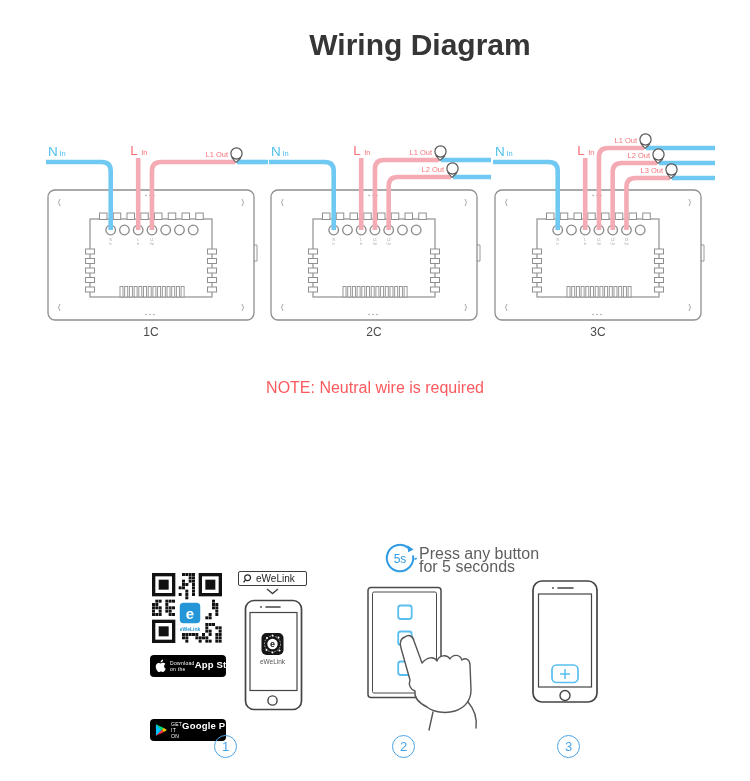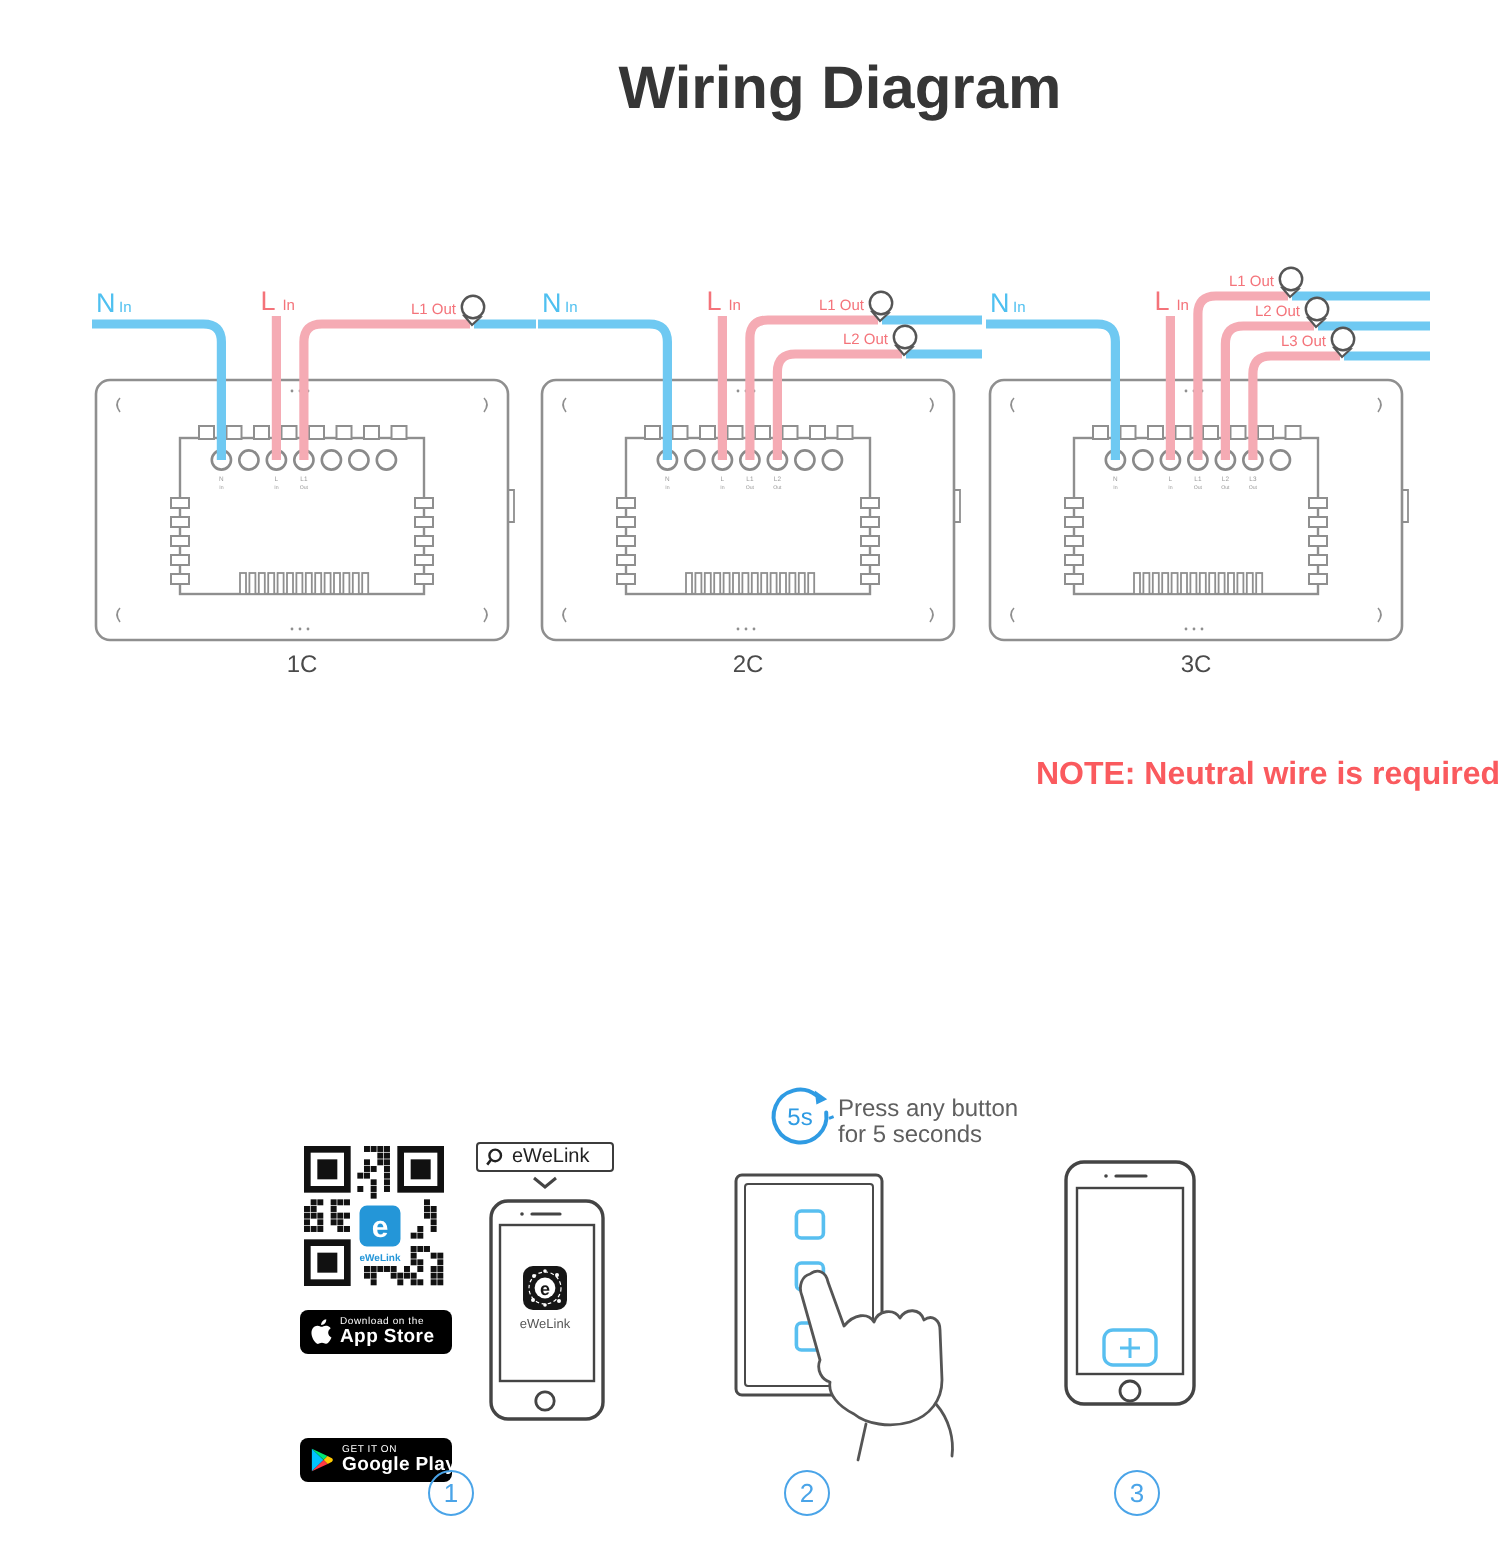--- a/index.html
+++ b/index.html
@@ -4,37 +4,37 @@
 <style>
   html,body{margin:0;padding:0;background:#fff;}
   body{font-family:"Liberation Sans",sans-serif;}
   .page{position:relative;width:750px;height:781px;background:#fff;overflow:hidden;}
   .abs{position:absolute;}
   svg{overflow:visible;display:block;}
   svg text{font-family:"Liberation Sans",sans-serif;}
   .title{position:absolute;left:16px;width:712px;text-align:center;font-size:30px;font-weight:bold;color:#363636;margin:0;padding-left:48px;}
   #wiring-title{top:28px;}
   #qs-title{top:461px;}
-  .note{position:absolute;left:0;top:379px;width:750px;text-align:right;font-size:16px;color:var(--note-red,#fa5a5e);font-weight:bold;}
+  .note{position:absolute;left:0;top:379px;width:750px;text-align:center;font-size:16px;color:var(--note-red,#fa5a5e);}
   .panel{position:absolute;width:230px;height:215px;top:125px;}
   #panel-0{left:40px;} #panel-1{left:263px;} #panel-2{left:487px;}
   .badge{position:absolute;left:150px;width:76px;height:22px;background:#000;border-radius:4px;color:#fff;
          display:flex;align-items:center;gap:4px;padding:0 0 0 5px;box-sizing:border-box;cursor:pointer;}
   #badge-appstore{top:655px;} #badge-gplay{top:681px;margin-top:38px;}
-  .badge-text{display:flex;flex-direction:column;justify-content:center;}
+  .badge-text{display:flex;justify-content:center;}
   .b1{font-size:5px;line-height:6px;letter-spacing:0.3px;}
   .b2{font-size:9.5px;line-height:10px;font-weight:bold;letter-spacing:0.2px;white-space:nowrap;}
   .searchbox{position:absolute;left:238px;top:571px;width:69px;height:15px;border:1.6px solid #3c3c3c;border-radius:2px;
              display:flex;align-items:center;gap:4px;padding:0 4px;box-sizing:border-box;background:#fff;}
   .searchbox span{font-size:10px;color:#222;}
   #qr{left:152px;top:573px;width:70px;height:70px;}
   #chev{left:266px;top:588px;width:13px;height:7px;}
   #phone1{left:244px;top:599px;width:60px;height:112px;}
   #timer{left:384px;top:541px;width:34px;height:34px;}
-  #press-text{position:absolute;left:419px;top:548px;font-size:12px;line-height:12.5px;color:#5f5f5f;}
+  #press-text{position:absolute;left:419px;top:548px;font-size:16px;line-height:12.5px;color:#5f5f5f;}
   #switch{left:360px;top:583px;width:140px;height:160px;}
   #phone2{left:530px;top:578px;width:70px;height:128px;}
   .step-num{position:absolute;top:735px;width:21px;height:21px;border:1.6px solid var(--step-blue,#4aa4e8);
             border-radius:50%;color:var(--step-blue,#4aa4e8);font-size:13px;display:flex;align-items:center;justify-content:center;}
   #sn1{left:214px;} #sn2{left:392px;} #sn3{left:557px;}
 </style>
 </head>
 <body>
 
 <div class="page">

